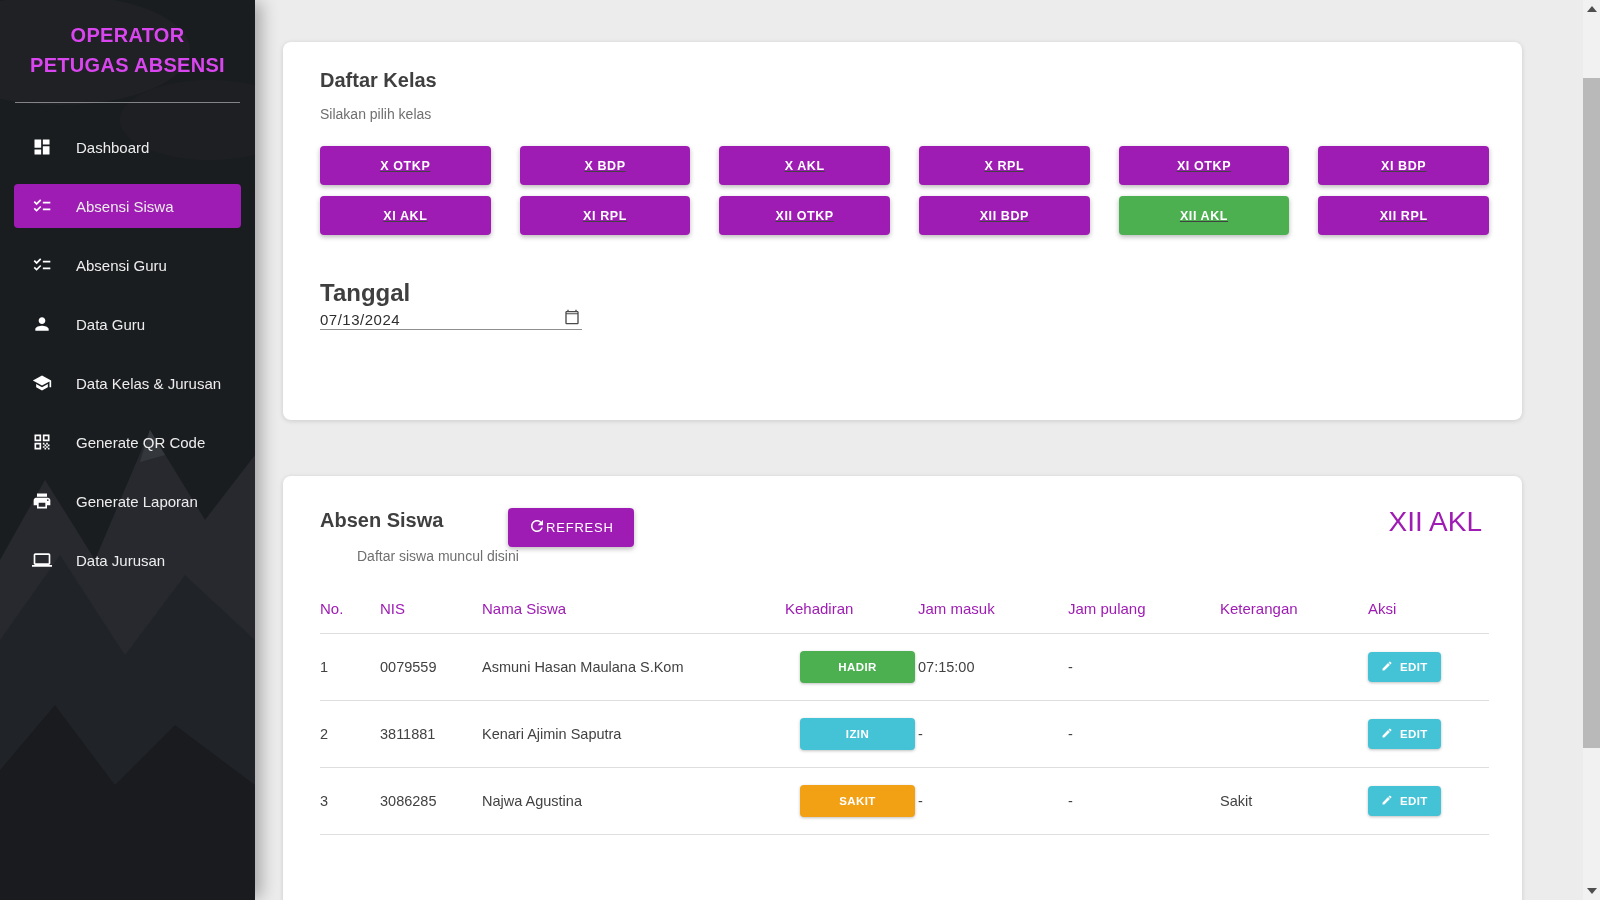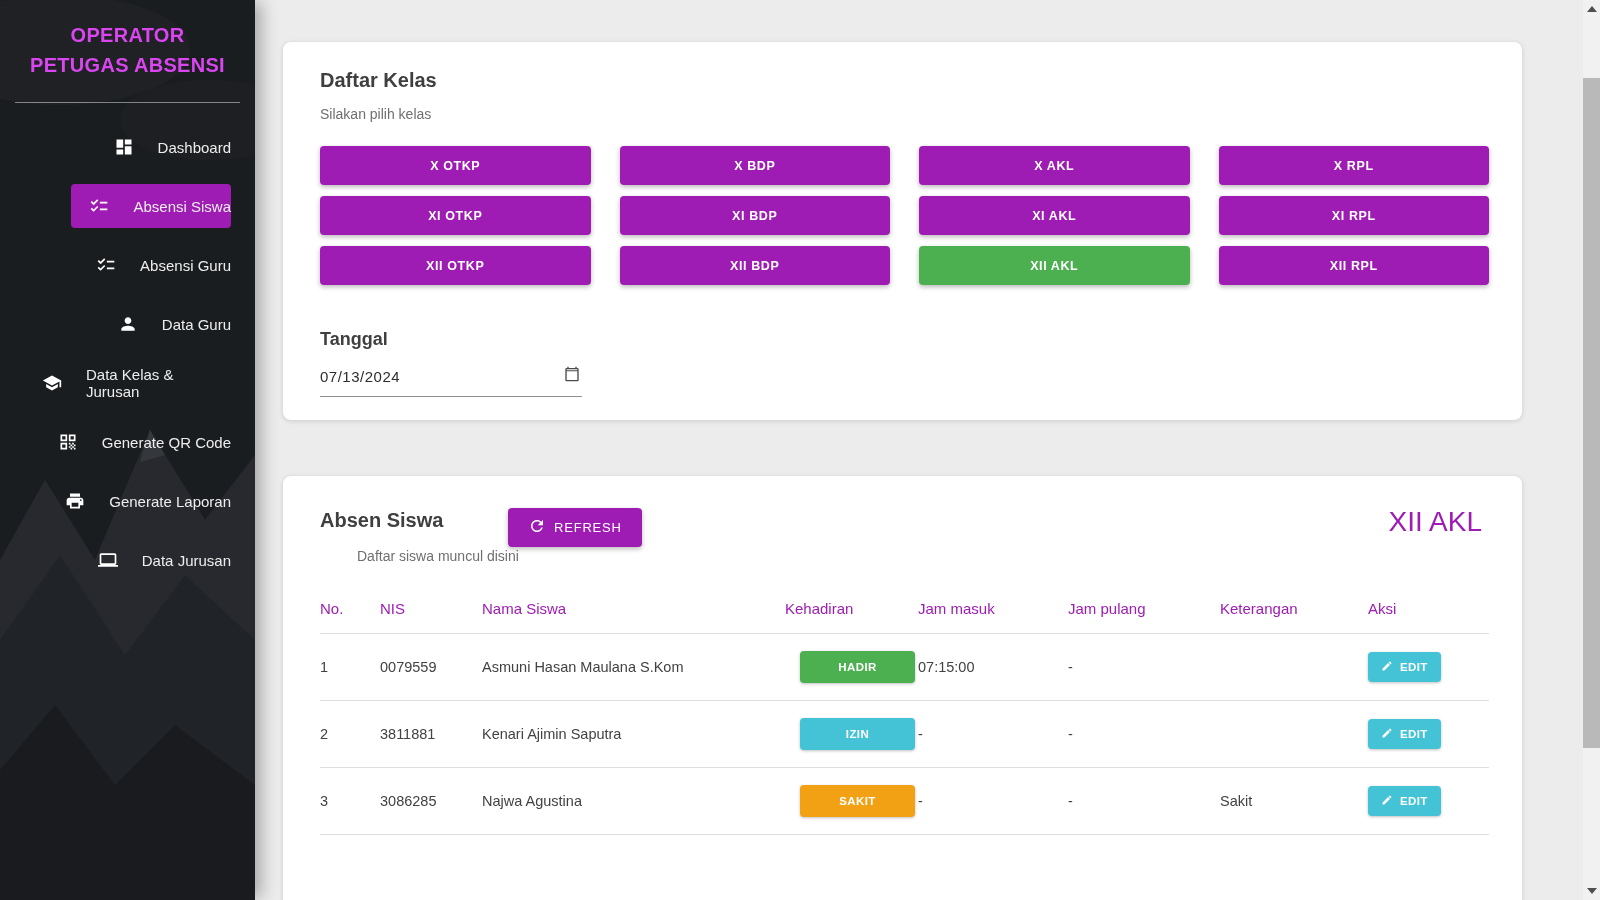--- a/index.html
+++ b/index.html
@@ -23,21 +23,21 @@
     background:#26282C;overflow:hidden;z-index:5;
     box-shadow:8px 0 16px -2px rgba(0,0,0,0.30);
   }
   .sidebar-bg{position:absolute;inset:0;width:100%;height:100%;}
   .sidebar-inner{position:relative;z-index:2;}
   .sidebar-title{
     padding:20px 18px 16px;text-align:center;color:#d946ef;
     font-size:20px;font-weight:bold;line-height:30px;letter-spacing:0.3px;
   }
   .sidebar-divider{height:1px;background:rgba(255,255,255,0.45);margin:6px 15px 22px;}
-  .nav{display:flex;flex-direction:column;gap:15px;padding:0 24px;align-items:flex-end;}
+  .nav{display:flex;flex-direction:column;gap:15px;padding:0 14px;}
   .nav-item{
     display:flex;align-items:center;height:44px;border-radius:4px;
     padding:0 0 0 18px;cursor:pointer;color:#EDEDED;
   }
   .nav-item.active{background:var(--accent);}
   .nav-icon{width:20px;height:20px;display:inline-flex;}
   .nav-icon svg{width:20px;height:20px;fill:#FFFFFF;}
   .nav-label{margin-left:24px;font-size:15px;}
   
   .card{
@@ -46,41 +46,41 @@
   }
   .card-kelas{top:42px;height:378px;}
   .card-absen{top:476px;height:480px;}
   .card h2{font-size:20px;font-weight:bold;color:#3F3F3F;}
   .card .subtitle{font-size:14px;color:#6F6F6F;}
   
   .card-kelas h2{margin:27px 37px 0;}
   .card-kelas .subtitle{margin:14px 37px 0;}
   .class-grid{
     margin:24px 33px 0 37px;display:grid;
-    grid-template-columns:repeat(4,1fr);column-gap:29px;row-gap:11px;
+    grid-template-columns:repeat(6,1fr);column-gap:29px;row-gap:11px;text-decoration:underline;
   }
   .class-btn{
     height:39px;border:none;border-radius:4px;background:var(--accent);
     color:#FFFFFF;font-family:inherit;font-size:12.5px;font-weight:bold;
     letter-spacing:0.6px;cursor:pointer;box-shadow:0 2px 5px rgba(0,0,0,0.28);
   }
   .class-btn.selected{background:var(--green);}
-  .tanggal-label{margin:44px 37px 0;font-size:18px;font-weight:bold;color:#3F3F3F;}
+  .tanggal-label{margin:44px 37px 0;font-size:24px;font-weight:bold;color:#3F3F3F;}
   .date-field{
-    margin:14px 0 0 37px;width:262px;display:flex;align-items:center;
-    justify-content:space-between;padding:2px 2px 10px 0;
+    margin:0 0 0 37px;width:262px;display:flex;align-items:center;
+    justify-content:space-between;padding:2px 2px 0 0;
     border-bottom:1px solid #8F8F8F;cursor:text;
   }
   .date-value{font-size:15px;color:#2E2E2E;letter-spacing:0.5px;}
   .date-field svg{width:16px;height:16px;fill:#4A4A4A;}
   
   .absen-header{position:relative;padding:33px 40px 0 37px;}
   .refresh-btn{
     position:absolute;left:225px;top:32px;height:39px;padding:16px 20px;
-    display:inline-flex;align-items:center;gap:8px;border:none;border-radius:4px;
+    display:inline-flex;align-items:center;gap:0;border:none;border-radius:4px;
     background:var(--accent);color:#FFFFFF;font-family:inherit;font-size:13px;
     letter-spacing:0.8px;cursor:pointer;box-shadow:0 2px 5px rgba(0,0,0,0.28);
   }
   .refresh-btn svg{width:18px;height:18px;fill:#FFFFFF;}
   .selected-class{
     position:absolute;right:40px;top:30px;font-size:28px;color:var(--accent);
   }
   .card-absen .subtitle{margin:16px 0 0 37px;}
   table.absen{
     margin:24px 33px 0 37px;width:1169px;border-collapse:collapse;table-layout:fixed;

